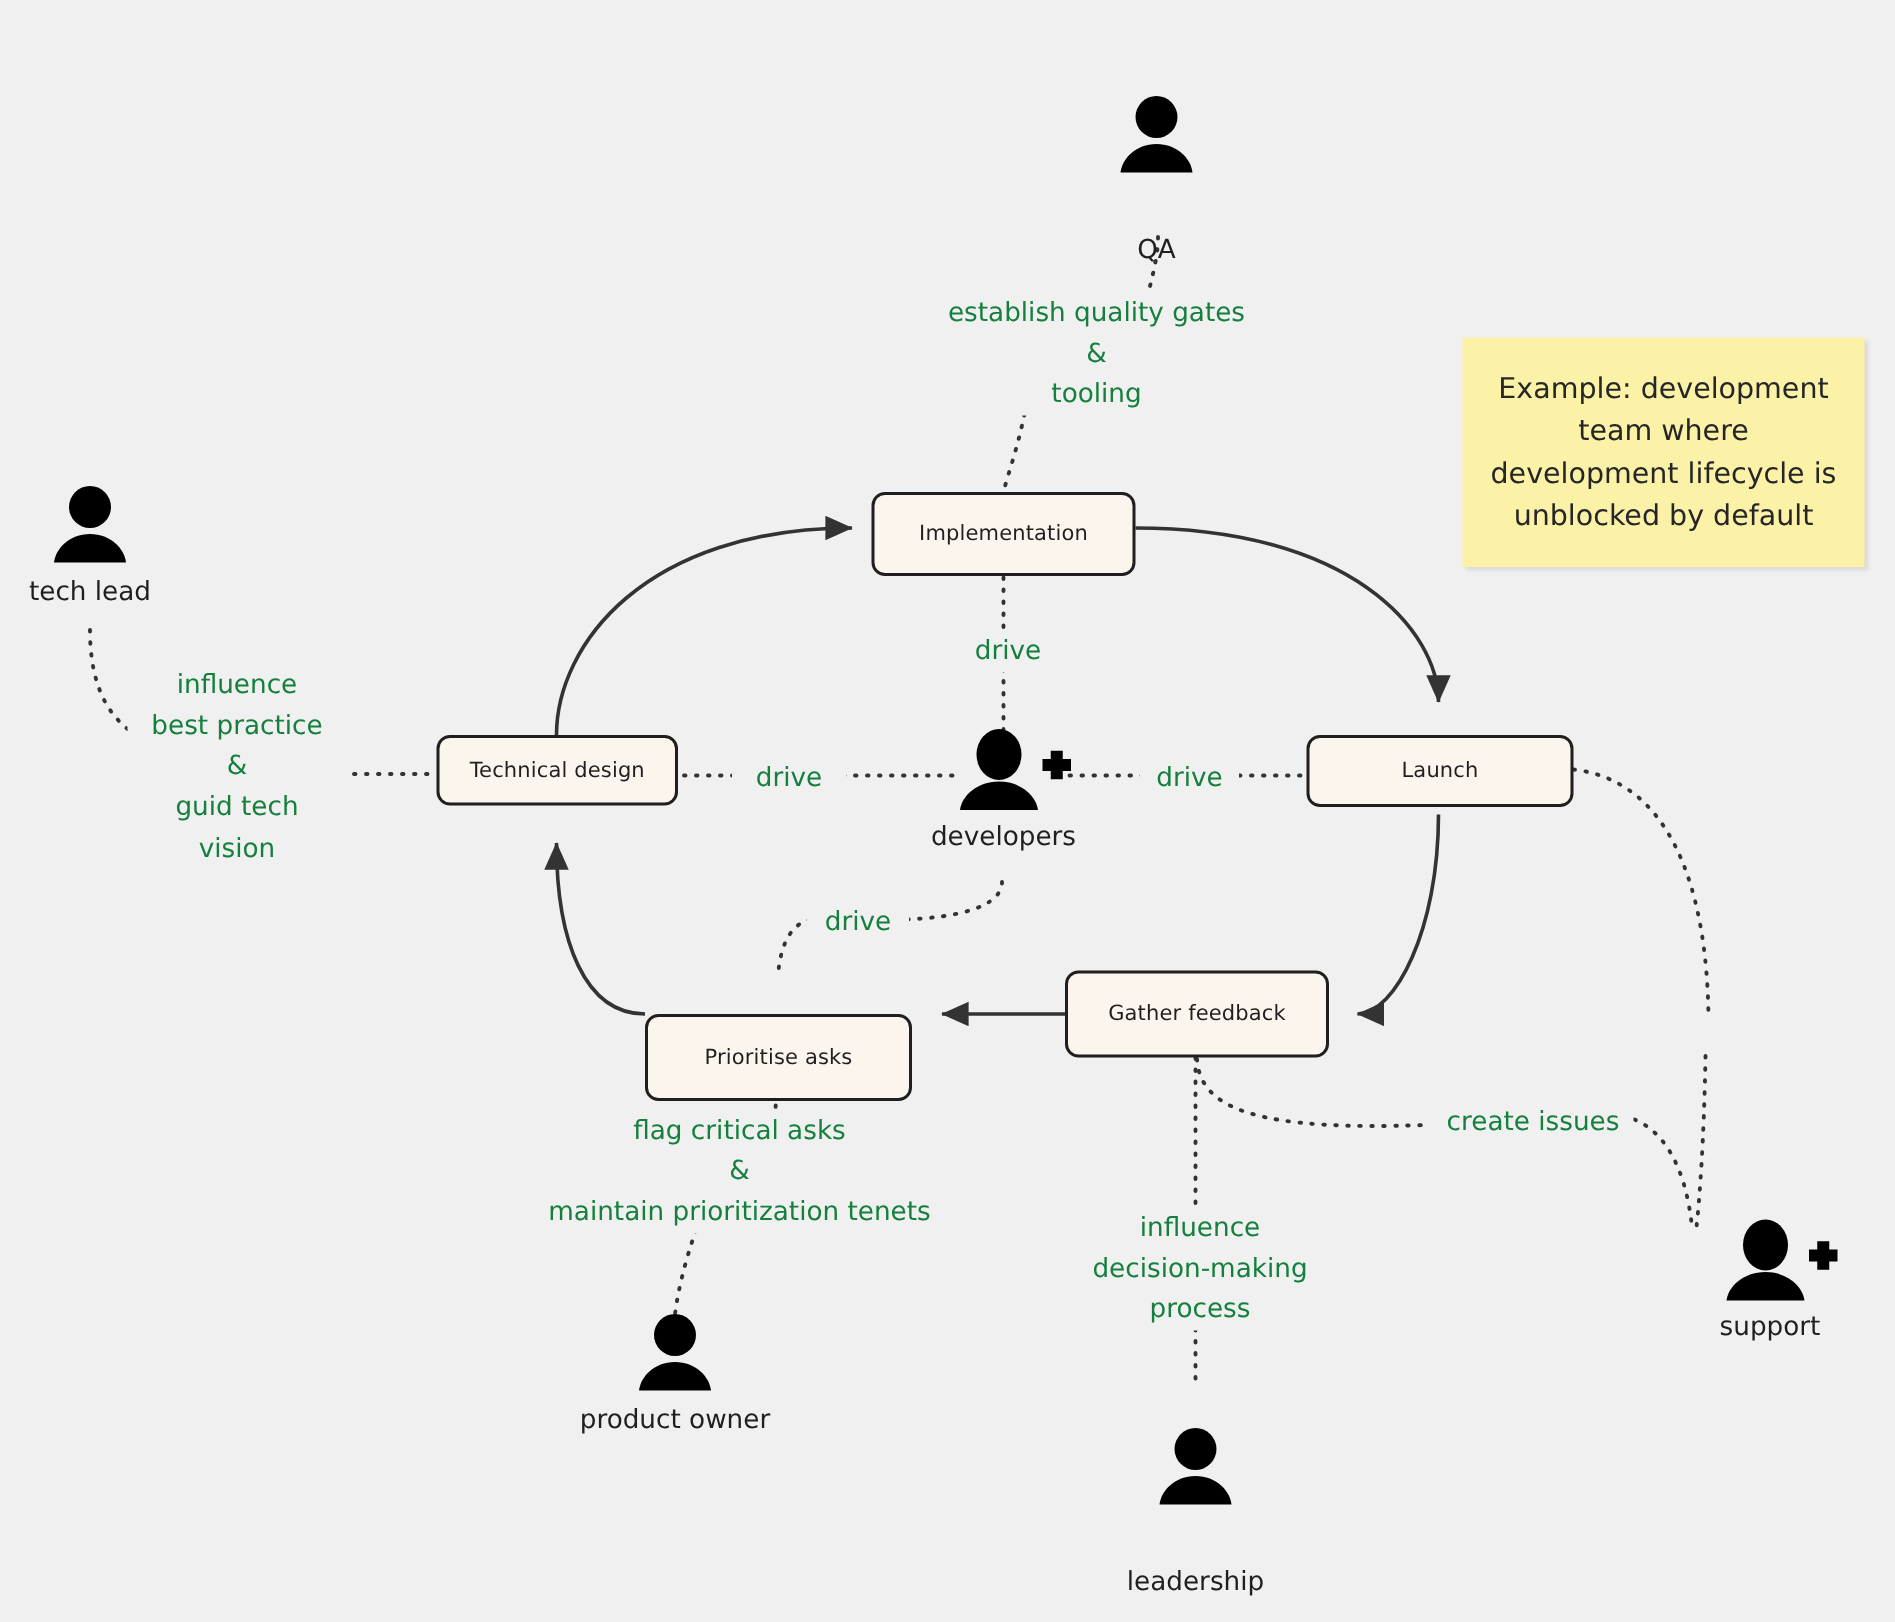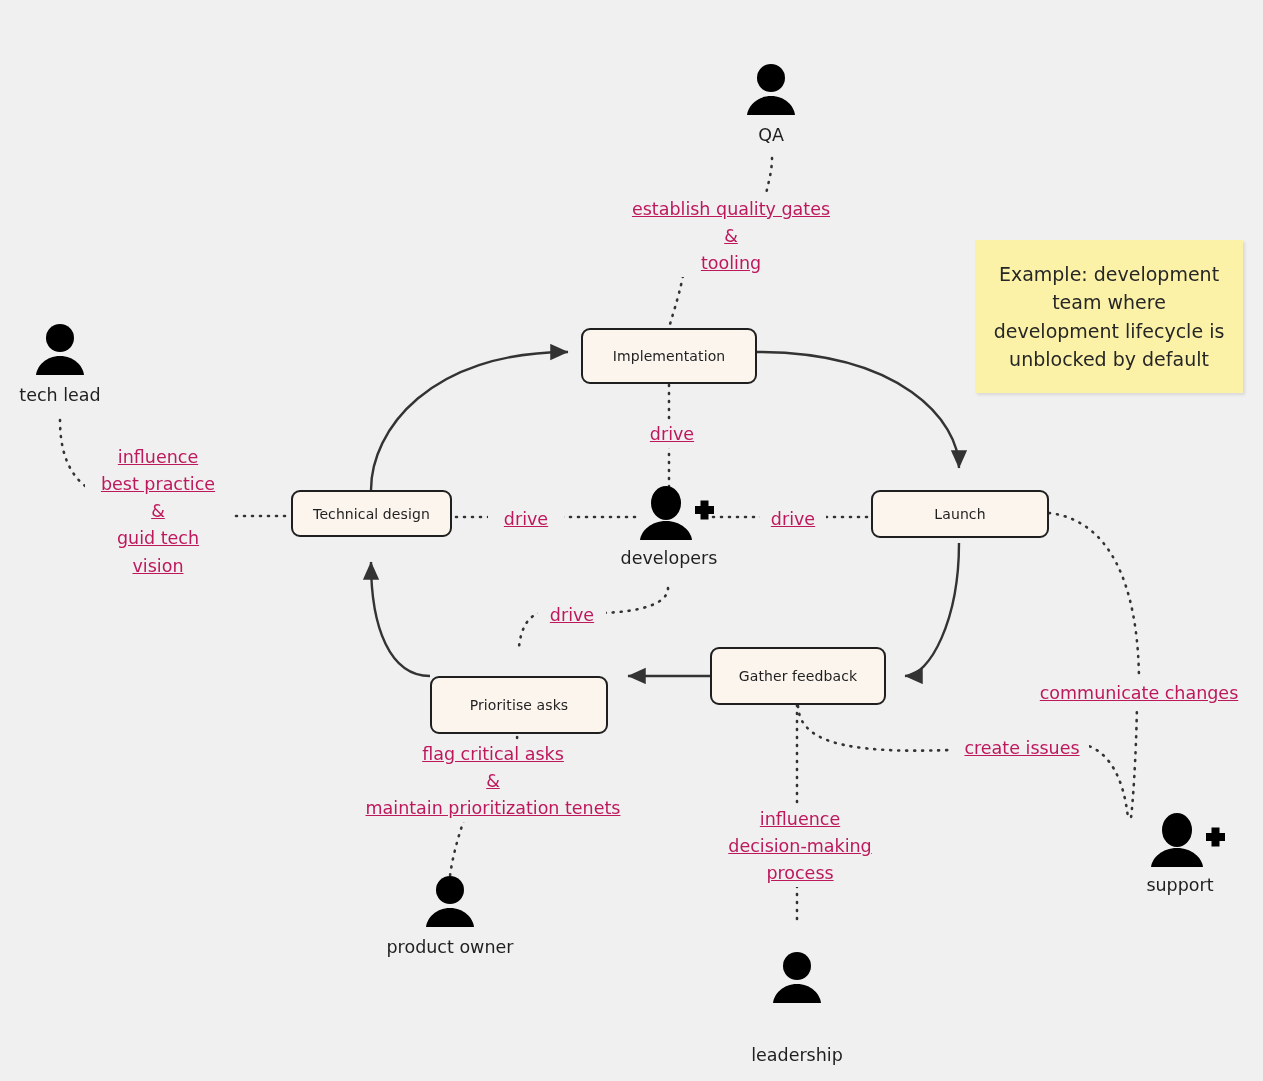--- a/index.html
+++ b/index.html
@@ -65,27 +65,26 @@
   }
   .actor .label {
     margin-top: 5px;
     font-size: 17.5px;
     color: #1f1f1f;
     white-space: nowrap;
   }
   .edge-label {
     position: absolute;
     font-size: 17.5px;
-    color: #be185d;
+    color: #15803d;
     text-align: center;
     line-height: 1.55;
     white-space: pre;
     background: #f0f0f0;
     padding: 0 3px;
-    text-decoration: underline;
   }
   .edge-label.multi { white-space: pre-line; }
 </style>
 </head>
 <body>
 
 <div id="canvas">
 
   <svg class="edges" viewBox="0 0 1263 1081">
     <defs>
@@ -148,35 +147,35 @@
   </div>
 
   <div class="node" style="left:710px; top:647px; width:176px; height:58px;">
     <span>Gather feedback</span>
   </div>
 
   <div class="node" style="left:430px; top:676px; width:178px; height:58px;">
     <span>Prioritise asks</span>
   </div>
 
-  <div class="note" style="left:975px; top:240px; width:268px; height:153px;">
+  <div class="note" style="left:975px; top:225px; width:268px; height:153px;">
     <span>Example: development team where development lifecycle is unblocked by default</span>
   </div>
 
   <div class="actor" style="left:-20px; top:322px;">
     <span class="glyph">
       <svg width="60" height="58" viewBox="0 0 60 58">
         <circle cx="30" cy="16" r="14" fill="#000"></circle>
         <path d="M30,34 C44,34 53,44 54,53 L6,53 C7,44 16,34 30,34 z" fill="#000"></path>
       </svg>
     </span>
     <span class="label">tech lead</span>
   </div>
 
-  <div class="actor" style="left:691px; top:62px;">
+  <div class="actor" style="left:691px; top:62px;gap:32px;">
     <span class="glyph">
       <svg width="60" height="58" viewBox="0 0 60 58">
         <circle cx="30" cy="16" r="14" fill="#000"></circle>
         <path d="M30,34 C44,34 53,44 54,53 L6,53 C7,44 16,34 30,34 z" fill="#000"></path>
       </svg>
     </span>
     <span class="label">QA</span>
   </div>
 
   <div class="actor" style="left:589px; top:485px;">
@@ -242,17 +241,16 @@
   <div class="edge-label" style="left:538px; top:602px; width:62px;">drive</div>
 
   <div class="edge-label multi" style="left:360px; top:741px; width:260px;">flag critical asks
 &amp;
 maintain prioritization tenets</div>
 
   <div class="edge-label multi" style="left:706px; top:806px; width:182px;">influence
 decision-making
 process</div>
 
-  <div class="edge-label" style="left:1033px; top:680px; width:206px;">communicate changes</div>
 
   <div class="edge-label" style="left:955px; top:735px; width:128px;">create issues</div>
 
 </div>
 
 </body></html>

